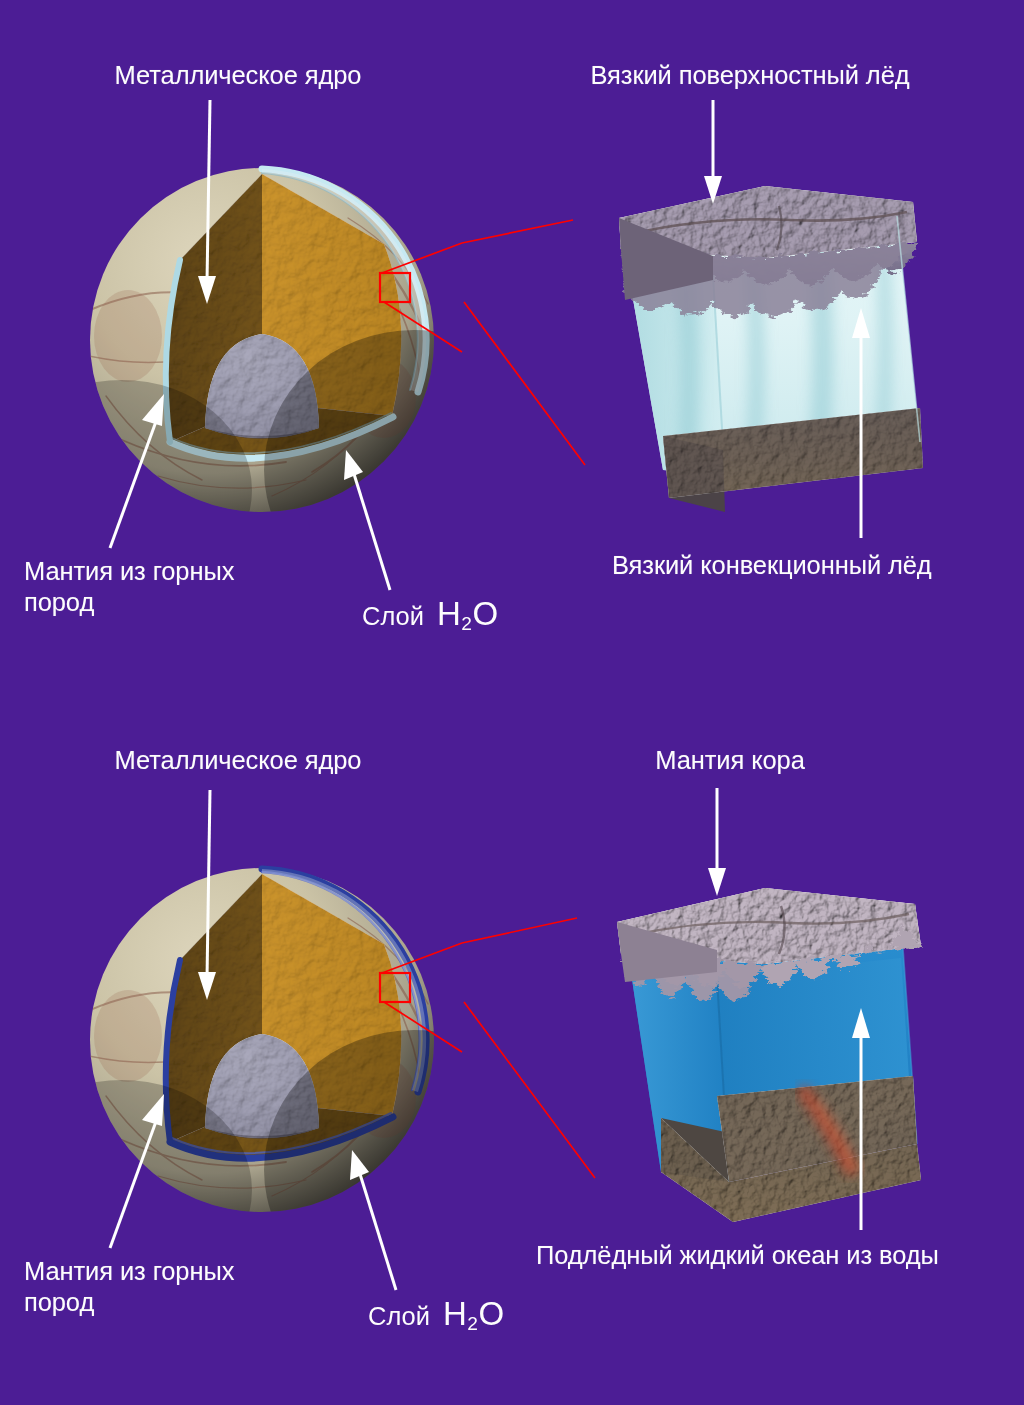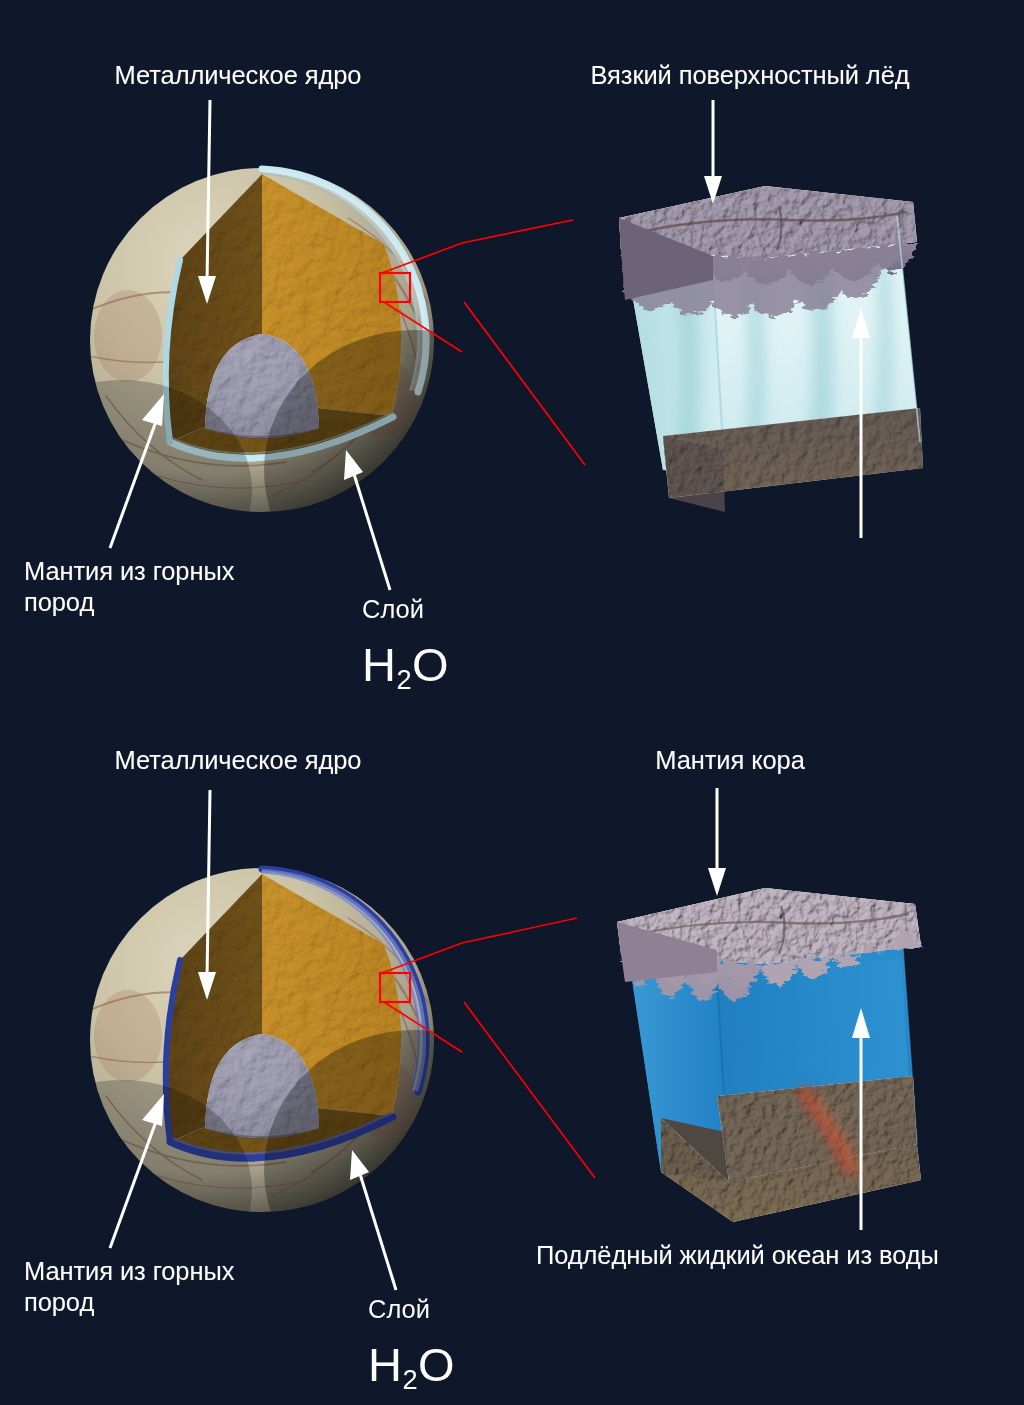--- a/index.html
+++ b/index.html
@@ -2,40 +2,40 @@
 <html><head>
 <meta charset="utf-8">
 <style>
   * { box-sizing: border-box; margin: 0; padding: 0; }
   html, body {
     width: 1024px; height: 1405px;
     background: #000;
     font-family: "Liberation Sans", sans-serif;
     overflow: hidden;
   }
-  #root { position: relative; width: 1024px; height: 1405px; background: #0f172a; }
+  #root { position: relative; width: 1024px; height: 1405px; background: #4c1d95; }
 
   .panel { position: absolute; left: 0; width: 1024px; }
   #panel-brittle { top: 0; height: 700px; }
   #panel-ocean  { top: 700px; height: 705px; }
 
   
   .label {
     position: absolute;
     color: #fdfdfd;
     font-size: 25.5px;
     line-height: 31px;
     white-space: pre-line;
     letter-spacing: -0.1px;
     text-shadow: 0 0 1px rgba(255,255,255,0.25);
   }
   .label.center { text-align: center; }
-  .h2o-row { position: absolute; display: flex; align-items: baseline; gap: 13px; flex-direction: column; }
+  .h2o-row { position: absolute; display: flex; align-items: baseline; gap: 13px; }
   .h2o-row .sloy { color:#fdfdfd; font-size: 25.5px; }
-  .h2o-formula { color:#fdfdfd; font-size: 47px; letter-spacing: 0.5px; }
+  .h2o-formula { color:#fdfdfd; font-size: 33px; letter-spacing: 0.5px; }
   .h2o-formula sub { font-size: 0.58em; vertical-align: -0.28em; }
 
   
   .vec { position: absolute; overflow: visible; }
 
   
   .sphere-wrap { position: absolute; }
   .sphere { position: absolute; inset: 0; }
 
   
@@ -279,20 +279,21 @@
 
     <div class="h2o-row" style="left:362px; top:595px;">
       <span class="sloy">Слой</span>
       <span class="h2o-formula"><span>H</span><sub>2</sub><span>O</span></span>
     </div>
     <svg class="vec" style="left:332px; top:444px; width:74px; height:150px;" viewBox="0 0 74 150">
       <line x1="58" y1="146" x2="22" y2="30" stroke="#ffffff" stroke-width="3"></line>
       <polygon points="14,6 12,36 31,28" fill="#ffffff"></polygon>
     </svg>
 
+    <div class="label" style="left:612px; top:550px; width:412px;">Вязкий конвекционный лёд</div>
     <svg class="vec" style="left:838px; top:300px; width:46px; height:240px;" viewBox="0 0 46 240">
       <line x1="23" y1="238" x2="23" y2="34" stroke="#ffffff" stroke-width="3"></line>
       <polygon points="23,8 14,38 32,38" fill="#ffffff"></polygon>
     </svg>
   </div>
 
   <div class="panel" id="panel-ocean">
 
     <div class="sphere-wrap" style="left:62px; top:140px; width:400px; height:400px;">
       <svg class="sphere" viewBox="0 0 400 400">

